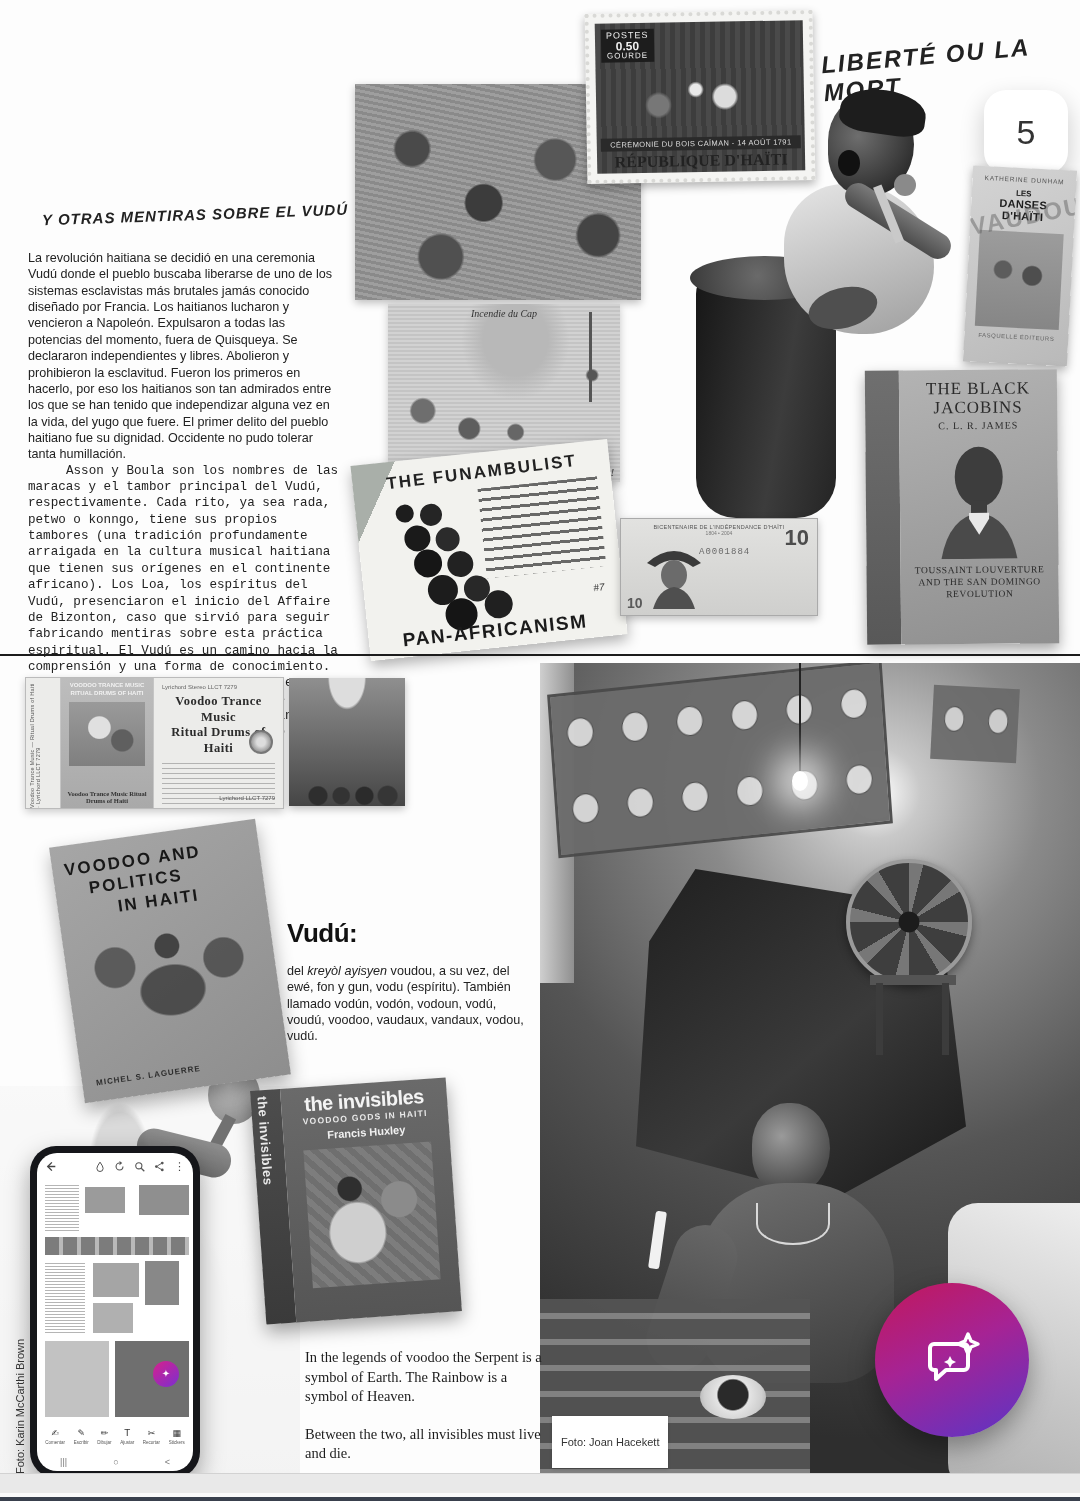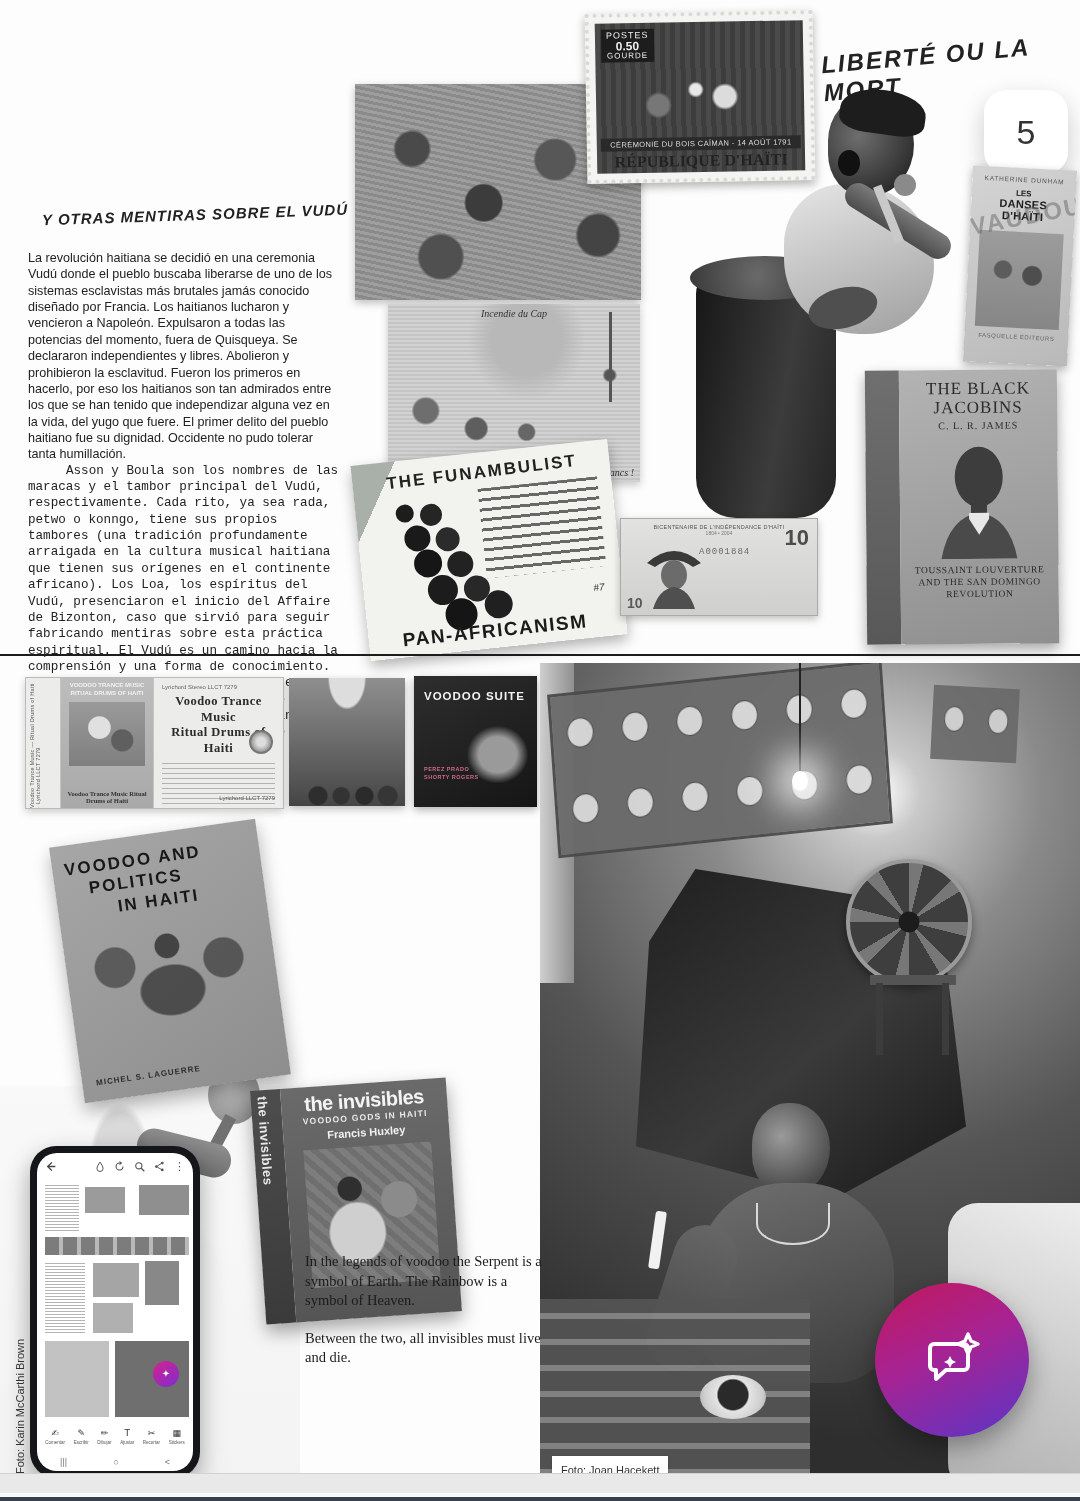--- a/index.html
+++ b/index.html
@@ -24,21 +24,21 @@
   .engraving1{left:355px;top:84px;width:286px;height:216px;
     background:
       radial-gradient(circle at 20% 30%,#4a4a4a 0 6%,transparent 7%),
       radial-gradient(circle at 45% 55%,#3c3c3c 0 9%,transparent 10%),
       radial-gradient(circle at 70% 35%,#575757 0 8%,transparent 9%),
       radial-gradient(circle at 85% 70%,#444 0 7%,transparent 8%),
       radial-gradient(circle at 30% 80%,#505050 0 8%,transparent 9%),
       repeating-linear-gradient(12deg,#9e9e9e 0 3px,#8a8a8a 3px 6px),
       linear-gradient(#a9a9a9,#8f8f8f);
     box-shadow:0 3px 8px rgba(0,0,0,.25);}
-  .engraving2{left:388px;top:304px;width:252px;height:178px;
+  .engraving2{left:388px;top:304px;width:232px;height:178px;
     background:
       radial-gradient(ellipse at 55% 20%,#b8b8b8 0 18%,transparent 30%),
       radial-gradient(circle at 15% 60%,#6e6e6e 0 5%,transparent 6%),
       radial-gradient(circle at 35% 70%,#5e5e5e 0 5%,transparent 6%),
       radial-gradient(circle at 55% 72%,#666 0 4%,transparent 5%),
       radial-gradient(circle at 88% 40%,#555 0 2%,transparent 3%),
       repeating-linear-gradient(0deg,#d2d2d2 0 2px,#c4c4c4 2px 4px),
       linear-gradient(#dcdcdc,#bebebe);
     box-shadow:0 3px 8px rgba(0,0,0,.22);}
   .eng-caption{font-family:"Liberation Serif",serif;font-style:italic;font-size:10px;color:#333;}
@@ -248,25 +248,25 @@
       transform:rotate(8deg);border-radius:3px;}
   .room .plaid{position:absolute;left:0;top:636px;width:270px;height:176px;opacity:.9;background:
       repeating-linear-gradient(0deg,#8a8a8a 0 6px,#555 6px 26px),
       repeating-linear-gradient(90deg,rgba(220,220,220,.5) 0 6px,rgba(60,60,60,.4) 6px 30px);}
   .room .bowl{position:absolute;left:160px;top:712px;width:66px;height:44px;border-radius:50%;
       background:radial-gradient(circle at 50% 45%,#2a2a2a 0 36%,#e4e4e4 40%,#cfcfcf 70%,#9a9a9a);}
   .room .pillow{position:absolute;left:408px;top:540px;width:150px;height:290px;border-radius:30px 0 0 30px;
       background:linear-gradient(200deg,#efefef,#c7c7c7 60%,#b0b0b0);}
   .room .frame{position:absolute;left:0;top:0;width:34px;height:320px;background:linear-gradient(90deg,#cfcfcf,#8f8f8f);}
 
-  .photocap{left:552px;top:1416px;background:#fff;padding:8px 9px;font-size:11px;color:#333;
-      box-shadow:0 1px 3px rgba(0,0,0,.2);margin-top:40px;}
-
-  
-  .quote{left:305px;top:1252px;width:238px;font-family:"Liberation Serif",serif;font-size:14.5px;
+  .photocap{left:552px;top:1416px;background:#fff;padding:20px 9px;font-size:11px;color:#333;
+      box-shadow:0 1px 3px rgba(0,0,0,.2);}
+
+  
+  .quote{left:305px;top:1348px;width:238px;font-family:"Liberation Serif",serif;font-size:14.5px;
       line-height:1.35;color:#1c1c1c;}
   .quote p{margin:0 0 18px;}
 
   
   .vcredit{left:14px;top:1284px;height:190px;writing-mode:vertical-rl;transform:rotate(180deg);
       font-size:11px;color:#333;}
 
   
   .fadedwoman{left:0;top:1086px;width:300px;height:415px;opacity:.35;background:
       radial-gradient(ellipse at 40% 18%,#9a9a9a 0 10%,transparent 12%),
@@ -428,27 +428,20 @@
         <span>Ritual Drums of Haiti</span>
       </div>
       <div class="lines"></div>
       <div class="logo"></div>
       <div class="cat">Lyrichord LLCT 7279</div>
     </div>
   </div>
 
   <div class="abs cathedral"></div>
 
-  <div class="abs voodoosuite">
-    <div class="vt">VOODOO SUITE</div>
-    <div class="vc">
-      <span>PEREZ PRADO</span><br>
-      <span>SHORTY ROGERS</span>
-    </div>
-  </div>
 
   <div class="abs room">
     <div class="frame"></div>
     <div class="blocks"></div>
     <div class="blocks2"></div>
     <div class="cord"></div>
     <div class="bulb"></div>
     <div class="tarp"></div>
     <div class="fan"></div>
     <div class="stool"></div>
@@ -473,20 +466,24 @@
   </div>
 
   <div class="abs book-politics">
     <div class="l">VOODOO AND</div>
     <div class="l l2">POLITICS</div>
     <div class="l l3">IN HAITI</div>
     <div class="fig"></div>
     <div class="pa">MICHEL S. LAGUERRE</div>
   </div>
 
+  <div class="abs vudu">
+    <h2>Vudú:</h2>
+    <p><span>del </span><i>kreyòl ayisyen</i><span> voudou, a su vez, del ewé, fon y gun, vodu (espíritu). También llamado vodún, vodón, vodoun, vodú, voudú, voodoo, vaudaux, vandaux, vodou, vudú.</span></p>
+  </div>
 
   <div class="abs book-invisibles">
     <div class="spine">
       <span>the invisibles</span>
     </div>
     <div class="cover">
       <div class="it">the invisibles</div>
       <div class="is">VOODOO GODS IN HAITI</div>
       <div class="ia">Francis Huxley</div>
       <div class="art"></div>

